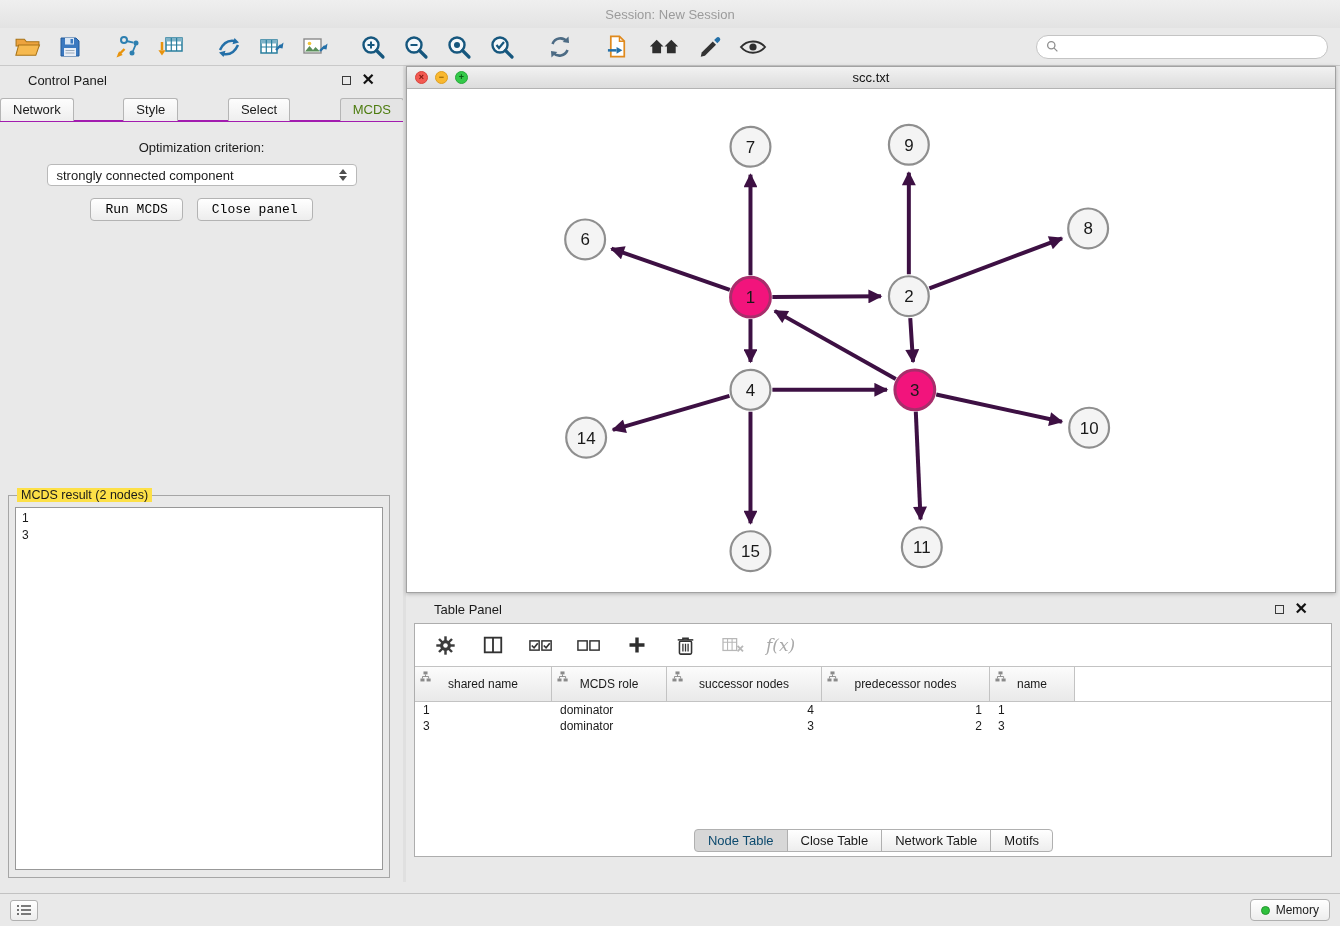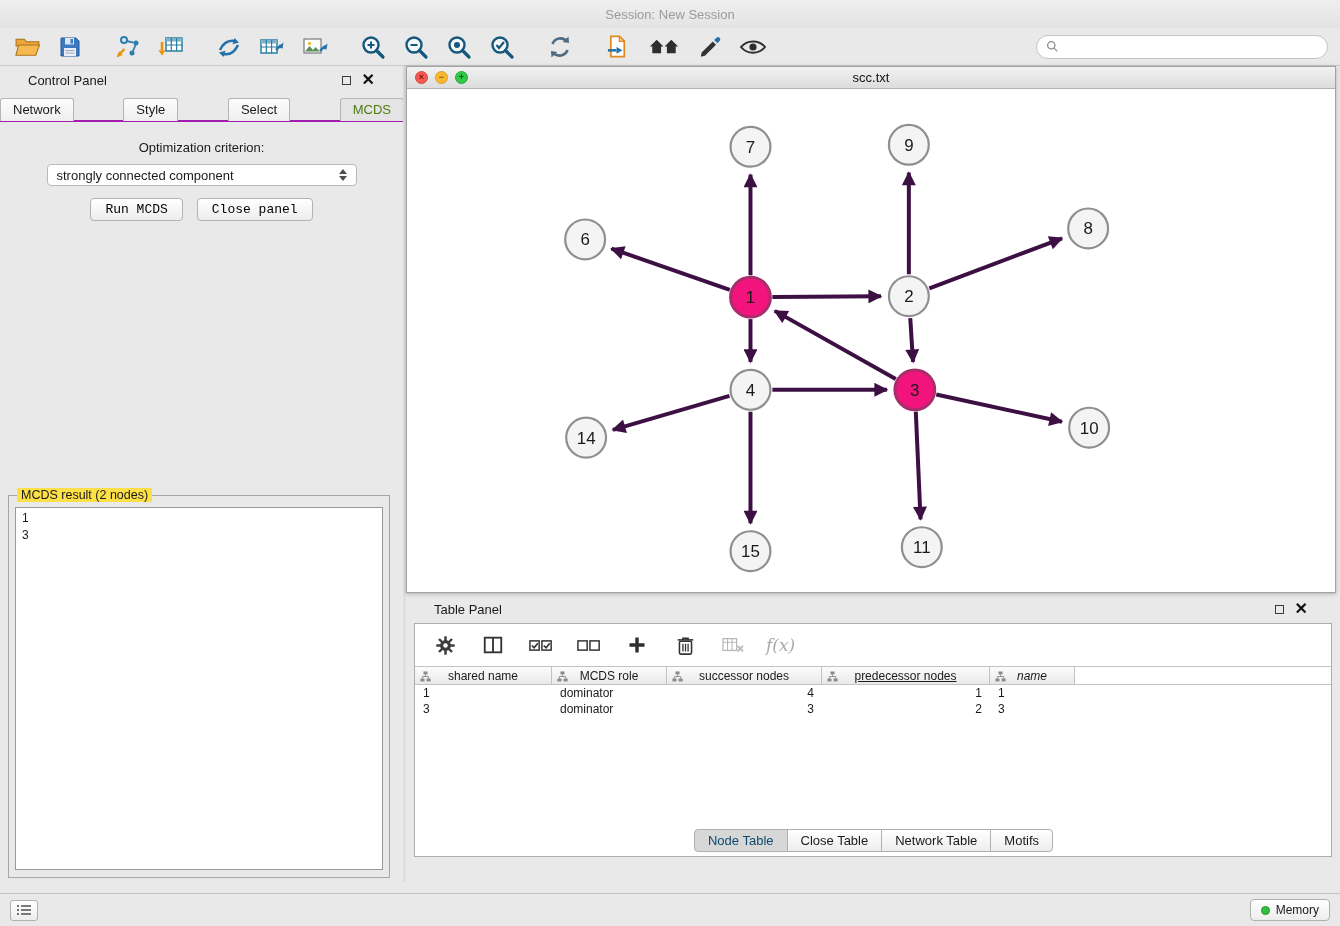--- a/index.html
+++ b/index.html
@@ -50,21 +50,21 @@
   .nw-title{position:absolute;left:0;right:0;text-align:center;font-size:13px;color:#111}
   .nw-canvas{position:absolute;top:22px;left:0;right:0;bottom:0;background:#fff}
   svg.graph{width:100%;height:100%;display:block}
   svg.graph text{font-family:"Liberation Sans",sans-serif}
 
   
   .table-panel{position:absolute;left:406px;right:4px;top:595px;bottom:37px}
   .tp-body{position:absolute;left:8px;right:4px;top:28px;bottom:32px;background:#fff;border:1px solid #adadad;overflow:hidden}
   .tp-toolbar{height:42px;display:flex;align-items:center;padding:0 15px;gap:18px}
   .fx{font-family:"DejaVu Serif",serif;font-style:italic;color:#a9a9a9;font-size:17px}
-  .thead{display:flex;border-top:1px solid #c3c3c3;border-bottom:1px solid #c3c3c3;height:19px}
+  .thead{display:flex;border-top:1px solid #c3c3c3;border-bottom:1px solid #c3c3c3;height:36px}
   .th{position:relative;display:flex;align-items:center;justify-content:center;font-size:12px;background:linear-gradient(#fcfcfc,#e9e9e9);border-right:1px solid #c3c3c3}
   .sort-icon{position:absolute;left:5px;top:4px}
   .tr{display:flex;height:16px;align-items:center;font-size:12px}
   .td{padding:0 8px;white-space:nowrap}
   .tp-tabs{position:absolute;left:0;right:0;bottom:0;height:32px;display:flex;align-items:center;justify-content:center}
   .tp-tab{border:1px solid #b0b0b0;background:linear-gradient(#ffffff,#ededed);padding:3px 13px;font-size:13px;margin-right:-1px}
   .tp-tab:first-child{border-radius:4px 0 0 4px}
   .tp-tab:last-child{border-radius:0 4px 4px 0}
   .tp-tab.selected{background:#d7d7d7;color:#0c4a6e}
 
@@ -427,30 +427,30 @@
         </div>
         <div class="th" style="width: 155px;">
           <svg class="sort-icon" width="11" height="11" viewBox="0 0 12 12">
             <rect x="3.8" y="0.5" width="4.4" height="3.2" fill="#8a8a8a"></rect>
             <rect x="0.5" y="8.2" width="4.4" height="3.2" fill="#8a8a8a"></rect>
             <rect x="7.2" y="8.2" width="4.4" height="3.2" fill="#8a8a8a"></rect>
             <path d="M6 3.7 V6 M2.7 8.2 V6 H9.4 V8.2" stroke="#8a8a8a" stroke-width="1" fill="none"></path>
           </svg>
           <span>successor nodes</span>
         </div>
-        <div class="th" style="width: 168px; text-decoration: underline;">
+        <div class="th" style="width: 168px;">
           <svg class="sort-icon" width="11" height="11" viewBox="0 0 12 12">
             <rect x="3.8" y="0.5" width="4.4" height="3.2" fill="#8a8a8a"></rect>
             <rect x="0.5" y="8.2" width="4.4" height="3.2" fill="#8a8a8a"></rect>
             <rect x="7.2" y="8.2" width="4.4" height="3.2" fill="#8a8a8a"></rect>
             <path d="M6 3.7 V6 M2.7 8.2 V6 H9.4 V8.2" stroke="#8a8a8a" stroke-width="1" fill="none"></path>
           </svg>
           <span>predecessor nodes</span>
         </div>
-        <div class="th" style="width: 85px; font-style: italic;">
+        <div class="th" style="width: 85px;">
           <svg class="sort-icon" width="11" height="11" viewBox="0 0 12 12">
             <rect x="3.8" y="0.5" width="4.4" height="3.2" fill="#8a8a8a"></rect>
             <rect x="0.5" y="8.2" width="4.4" height="3.2" fill="#8a8a8a"></rect>
             <rect x="7.2" y="8.2" width="4.4" height="3.2" fill="#8a8a8a"></rect>
             <path d="M6 3.7 V6 M2.7 8.2 V6 H9.4 V8.2" stroke="#8a8a8a" stroke-width="1" fill="none"></path>
           </svg>
           <span>name</span>
         </div>
       </div>
     <div>

